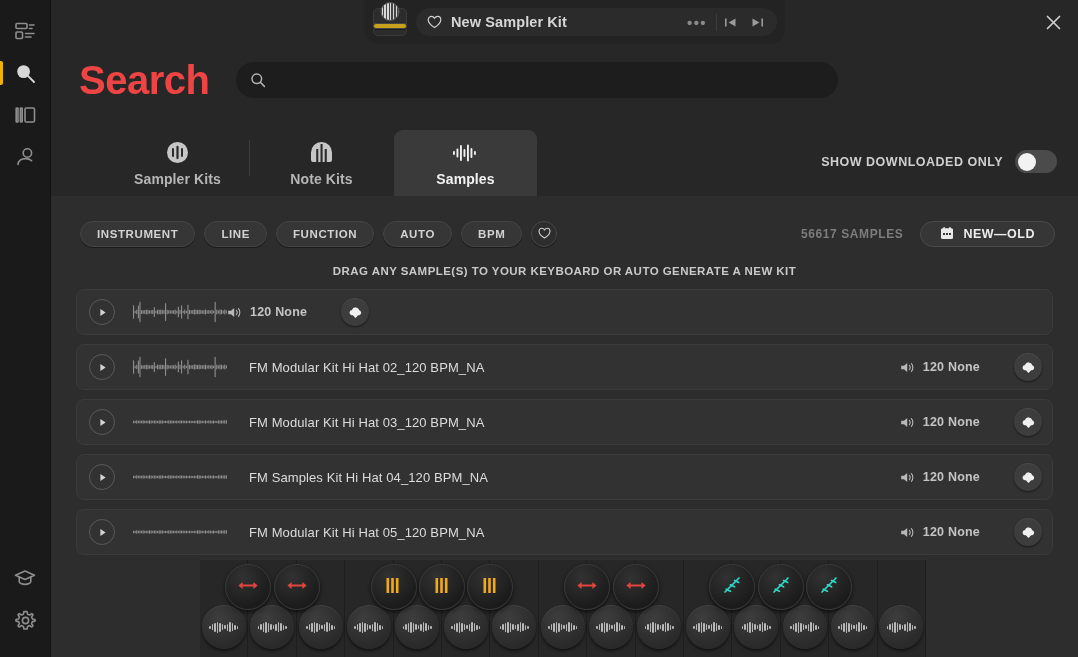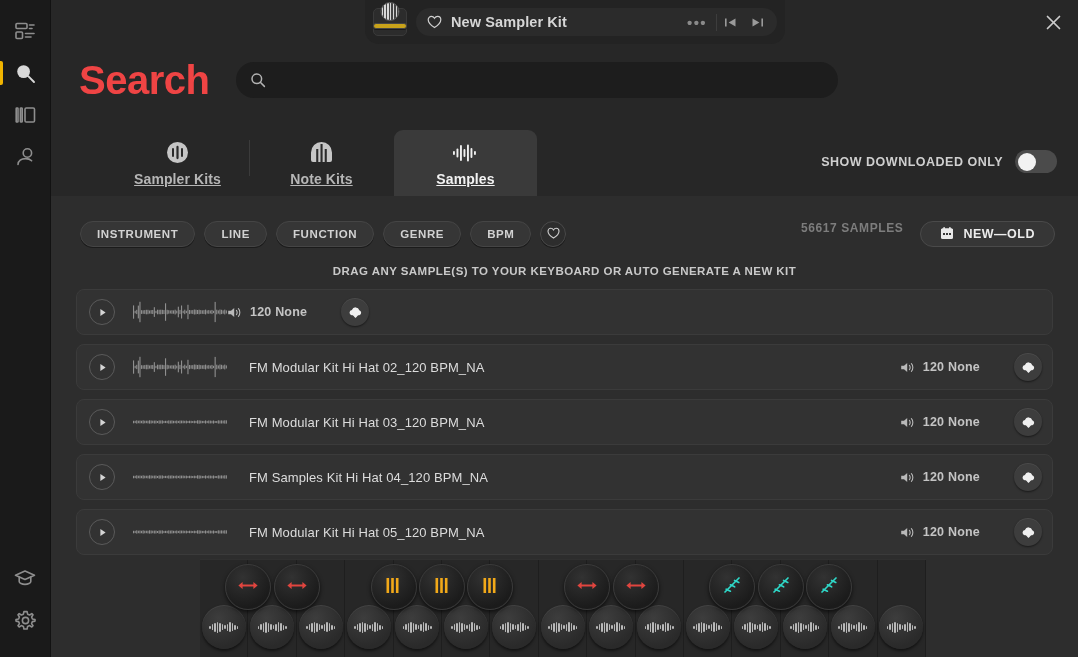--- a/index.html
+++ b/index.html
@@ -171,21 +171,20 @@
     display: flex; flex-direction: column;
     align-items: center; justify-content: center;
     cursor: pointer;
     border-radius: 9px 9px 0 0;
     position: relative;
   }
   .tab .tab-ico { height: 26px; display:flex; align-items:center; justify-content:center; margin-bottom: 5px; }
   .tab .tab-label {
     color: #b6b6b6; font-size: 14px; font-weight: bold;
     letter-spacing: .1px;
-    text-decoration: underline;
   }
   .tab.active { background: #3a3a3a; }
   .tab.active .tab-label { color: #f2f2f2; }
   .tab-divider {
     width: 1px; height: 36px;
     background: #3b3b3b;
     align-self: center;
     margin-bottom: 10px;
   }
 
@@ -230,21 +229,21 @@
     cursor: pointer;
     box-shadow: 0 1px 0 rgba(0,0,0,.4);
   }
   .pill-heart {
     width: 26px; height: 26px; padding: 0;
     justify-content: center;
     background: #2d2d2d; border: 1px solid #4a4a4a;
   }
   .right-meta {
     position: absolute; right: 23px; top: 25px;
-    display: flex; 
+    display: flex; align-items: center;
   }
   .sample-count {
     color: #7d7d7d; font-size: 12px; font-weight: bold;
     letter-spacing: .6px; margin-right: 17px;
   }
   .sort-btn {
     height: 26px; padding: 0 19px;
     background: #363636; border: 1px solid #4a4a4a;
     border-radius: 13px;
     display: flex; align-items: center; gap: 9px;
@@ -418,21 +417,21 @@
           <span class="knob"></span>
         </span>
       </div>
 
       <div class="content">
 
         <div class="filters">
           <div class="pill">INSTRUMENT</div>
           <div class="pill">LINE</div>
           <div class="pill">FUNCTION</div>
-          <div class="pill">GENRE</div>
+          <div class="pill">AUTO</div>
           <div class="pill">BPM</div>
           <div class="pill pill-heart">
             <span>
               <svg width="13" height="12" viewBox="0 0 13 12">
                 <path d="M6.5 11 C6.5 11 1 7.6 1 4.2 C1 2.4 2.3 1.2 3.8 1.2 C5 1.2 6 2 6.5 2.9 C7 2 8 1.2 9.2 1.2 C10.7 1.2 12 2.4 12 4.2 C12 7.6 6.5 11 6.5 11 Z" fill="none" stroke="#cfcfcf" stroke-width="1.1"></path>
               </svg>
             </span>
           </div>
         </div>
 

